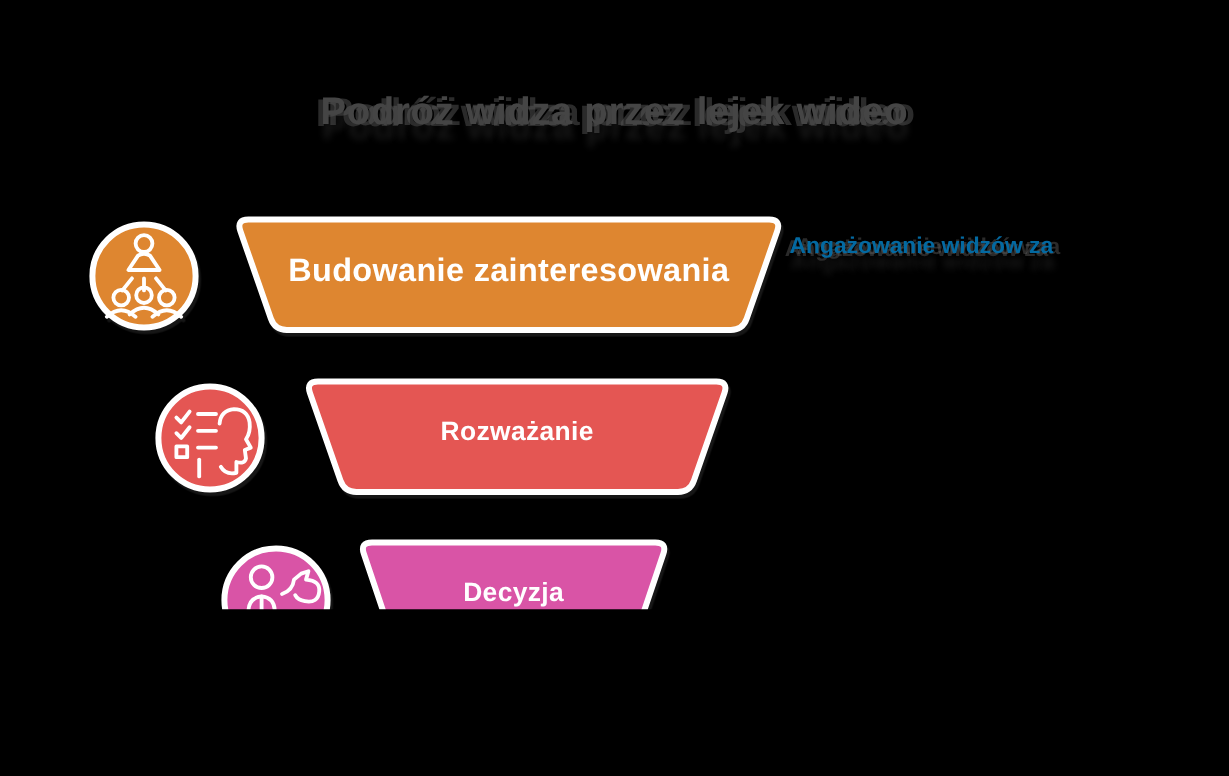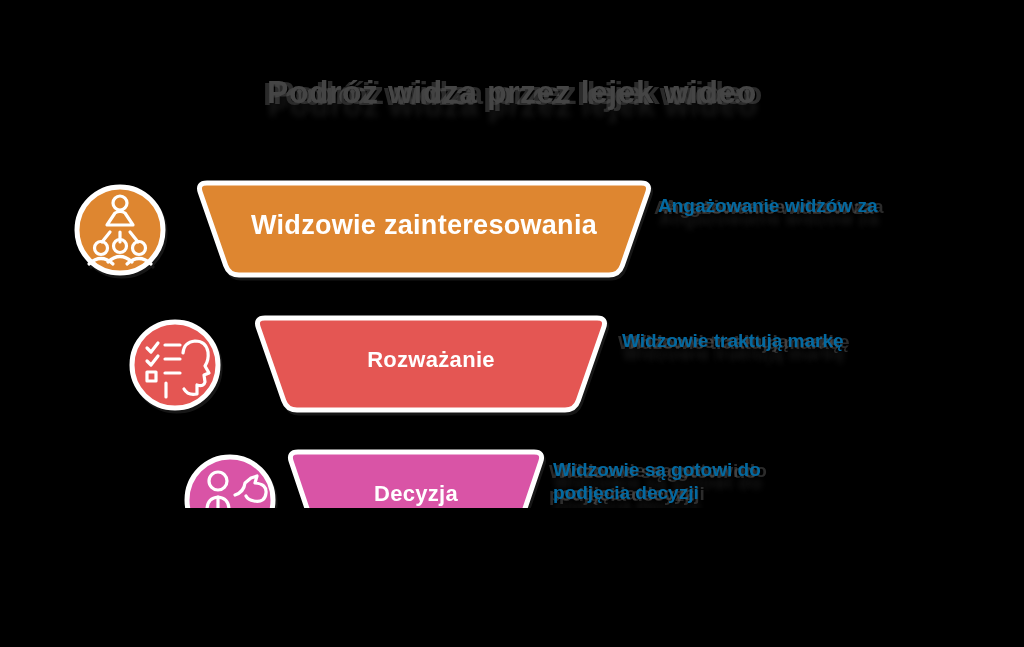--- a/index.html
+++ b/index.html
@@ -51,21 +51,21 @@
       <path d="M17,82 Q29,71 41,82"></path>
       <path d="M36,80 Q48,69 60,80"></path>
       <path d="M55,82 Q67,71 79,82"></path>
     </g>
   </svg>
 
   <div class="stage" style="left:189px;top:175px">
     <svg width="470" height="108" viewBox="0 0 470 108">
       <path d="M18,8 L452,8 Q462,8 458.7,17.5 L433.3,90.5 Q430,100 420,100 L50,100 Q40,100 36.7,90.5 L11.3,17.5 Q8,8 18,8 Z" stroke="#ffffff" stroke-width="5" stroke-linejoin="round" fill="#DE8630"></path>
     </svg>
-    <div class="stage-label">Widzowie zainteresowania</div>
+    <div class="stage-label">Budowanie zainteresowania</div>
   </div>
 
   <div class="note ghost" style="left:658px;top:194px">
     <div>Angażowanie widzów za</div>
   </div>
 
   <svg class="badge" style="left:127px;top:317px" width="96" height="96" viewBox="0 0 96 96">
     <circle cx="48" cy="48" r="43" stroke="#ffffff" stroke-width="5" fill="#E45653"></circle>
     <g class="ink">
       <path d="M20,31 l4,4 l7,-9"></path>
@@ -78,38 +78,33 @@
   </svg>
 
   <div class="stage" style="left:247px;top:310px">
     <svg width="368" height="108" viewBox="0 0 368 108">
       <path d="M18,8 L350,8 Q360,8 356.7,17.5 L331.3,90.5 Q328,100 318,100 L50,100 Q40,100 36.7,90.5 L11.3,17.5 Q8,8 18,8 Z" stroke="#ffffff" stroke-width="5" stroke-linejoin="round" fill="#E45653"></path>
     </svg>
     <div class="stage-label small">Rozważanie</div>
   </div>
 
   <div class="note ghost" style="left:622px;top:329px">
-    <div>Widzowie traktują markę</div>
   </div>
 
   <svg class="badge" style="left:182px;top:452px" width="96" height="96" viewBox="0 0 96 96">
     <circle cx="48" cy="48" r="43" stroke="#ffffff" stroke-width="5" fill="#D954A6"></circle>
     <g class="ink">
       <circle cx="36" cy="29" r="9"></circle>
       <path d="M25,76 L25,58 Q25,46 36,45 Q47,46 47,58 L47,76"></path>
       <path d="M36,45 L36,57"></path>
       <path d="M53,43 Q62,40 63,31 L69,26 L75,24 L73,31 Q85,32 84,41 Q83,51 72,49 Q66,48 64,44"></path>
     </g>
   </svg>
 
-  <div class="stage" style="left:280px;top:444px">
+  <div class="stage" style="left:292px;top:444px">
     <svg width="272" height="108" viewBox="0 0 272 108">
       <path d="M18,8 L254,8 Q264,8 260.8,17.5 L236.2,90.5 Q233,100 223,100 L49,100 Q39,100 35.8,90.5 L11.2,17.5 Q8,8 18,8 Z" stroke="#ffffff" stroke-width="5" stroke-linejoin="round" fill="#D954A6"></path>
     </svg>
     <div class="stage-label small">Decyzja</div>
   </div>
 
-  <div class="note ghost" style="left:553px;top:458px">
-    <div>Widzowie są gotowi do</div>
-    <div>podjęcia decyzji</div>
-  </div>
 
 </div>
 
 </body></html>

